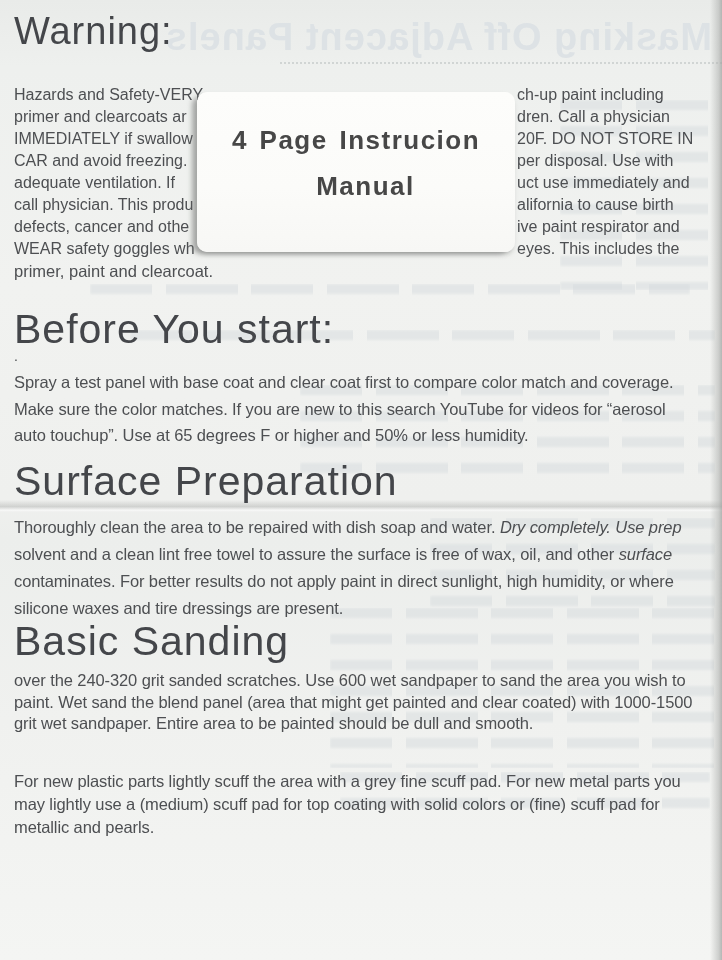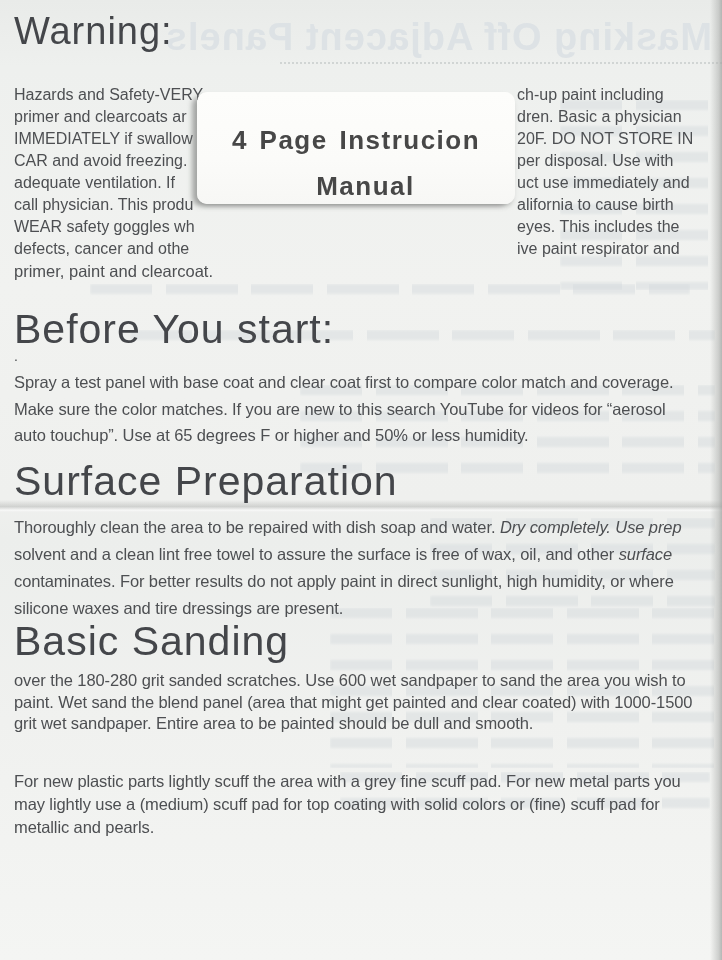--- a/index.html
+++ b/index.html
@@ -36,21 +36,21 @@
   .tline{white-space:nowrap;}
   .ital{font-style:italic;}
   
   .w-rows{position:absolute;left:14px;top:86px;width:700px;}
   .w-row{position:relative;height:22px;}
   .w-left{position:absolute;left:0;white-space:nowrap;text-align:right;}
   .w-right{position:absolute;left:503px;white-space:nowrap;}
   .w-last{position:absolute;left:14px;top:262px;font-size:16.5px;white-space:nowrap;}
   
   .sticker{
-    position:absolute;left:197px;top:92px;width:318px;height:112px;
+    position:absolute;left:197px;top:92px;width:318px;height:160px;
     background:linear-gradient(180deg,#fdfdfb 0%,#fbfbf9 60%,#f7f7f5 100%);
     border-radius:10px;
     box-shadow:-6px 3px 5px -1px rgba(110,112,110,.55),0 4px 5px -2px rgba(130,132,130,.45);
     z-index:5;text-align:center;color:#474747;
   }
   .sticker-line1{margin-top:33px;font-size:26px;font-weight:bold;letter-spacing:1.5px;word-spacing:3px;}
   .sticker-line2{margin-top:15px;font-size:26px;font-weight:bold;letter-spacing:1.5px;padding-left:19px;}
 </style>
 </head>
 <body>
@@ -71,45 +71,45 @@
   <div class="edge-right"></div>
 
   <div class="heading" style="top:10px;font-size:38px;">Warning:</div>
   <div class="w-rows">
       <div class="w-row">
         <span class="w-left">Hazards and Safety-VERY</span>
         <span class="w-right">ch-up paint including</span>
       </div>
       <div class="w-row">
         <span class="w-left">primer and clearcoats ar</span>
-        <span class="w-right">dren. Basic a physician</span>
+        <span class="w-right">dren. Call a physician</span>
       </div>
       <div class="w-row">
         <span class="w-left">IMMEDIATELY if swallow</span>
         <span class="w-right">20F. DO NOT STORE IN</span>
       </div>
       <div class="w-row">
         <span class="w-left">CAR and avoid freezing.</span>
         <span class="w-right">per disposal. Use with</span>
       </div>
       <div class="w-row">
         <span class="w-left">adequate ventilation. If</span>
         <span class="w-right">uct use immediately and</span>
       </div>
       <div class="w-row">
         <span class="w-left">call physician. This produ</span>
         <span class="w-right">alifornia to cause birth</span>
       </div>
       <div class="w-row">
+        <span class="w-left">defects, cancer and othe</span>
+        <span class="w-right">ive paint respirator and</span>
+      </div>
+      <div class="w-row">
         <span class="w-left">WEAR safety goggles wh</span>
         <span class="w-right">eyes. This includes the</span>
-      </div>
-      <div class="w-row">
-        <span class="w-left">defects, cancer and othe</span>
-        <span class="w-right">ive paint respirator and</span>
       </div>
     </div>
   <div class="w-last">primer, paint and clearcoat.</div>
 
   <div class="sticker">
     <div class="sticker-line1">4 Page Instrucion</div>
     <div class="sticker-line2">Manual</div>
   </div>
 
   <div class="heading" style="top:306px;">Before You start:</div>
@@ -123,21 +123,21 @@
   <div class="heading" style="top:458px;">Surface Preparation</div>
   <div class="body-block" style="top:514px;line-height:27px;">
       <div class="tline"><span>Thoroughly clean the area to be repaired with dish soap and water.  </span><span class="ital">Dry completely. Use prep</span></div>
       <div class="tline"><span>solvent and a clean lint free towel to assure the surface is free of wax, oil, and other </span><span class="ital">surface</span></div>
       <div class="tline"><span>contaminates. For better results do not apply paint in direct sunlight, high humidity, or where</span></div>
       <div class="tline"><span>silicone waxes and tire dressings are present.</span></div>
     </div>
 
   <div class="heading" style="top:618px;">Basic Sanding</div>
   <div class="body-block" style="top:670px;line-height:21.5px;">
-      <div class="tline"><span>over the 180-280 grit sanded scratches. Use 600 wet sandpaper to sand the area you wish to</span></div>
+      <div class="tline"><span>over the 240-320 grit sanded scratches. Use 600 wet sandpaper to sand the area you wish to</span></div>
       <div class="tline"><span>paint. Wet sand the blend panel (area that might get painted and clear coated) with 1000-1500</span></div>
       <div class="tline"><span>grit wet sandpaper. Entire area to be painted should be dull and smooth.</span></div>
     </div>
   <div class="body-block" style="top:770px;line-height:23px;">
       <div class="tline"><span>For new plastic parts lightly scuff the area with a grey fine scuff pad. For new metal parts you</span></div>
       <div class="tline"><span>may lightly use a (medium) scuff pad for top coating with solid colors or (fine) scuff pad for</span></div>
       <div class="tline"><span>metallic and pearls.</span></div>
     </div>
 
 </div>

